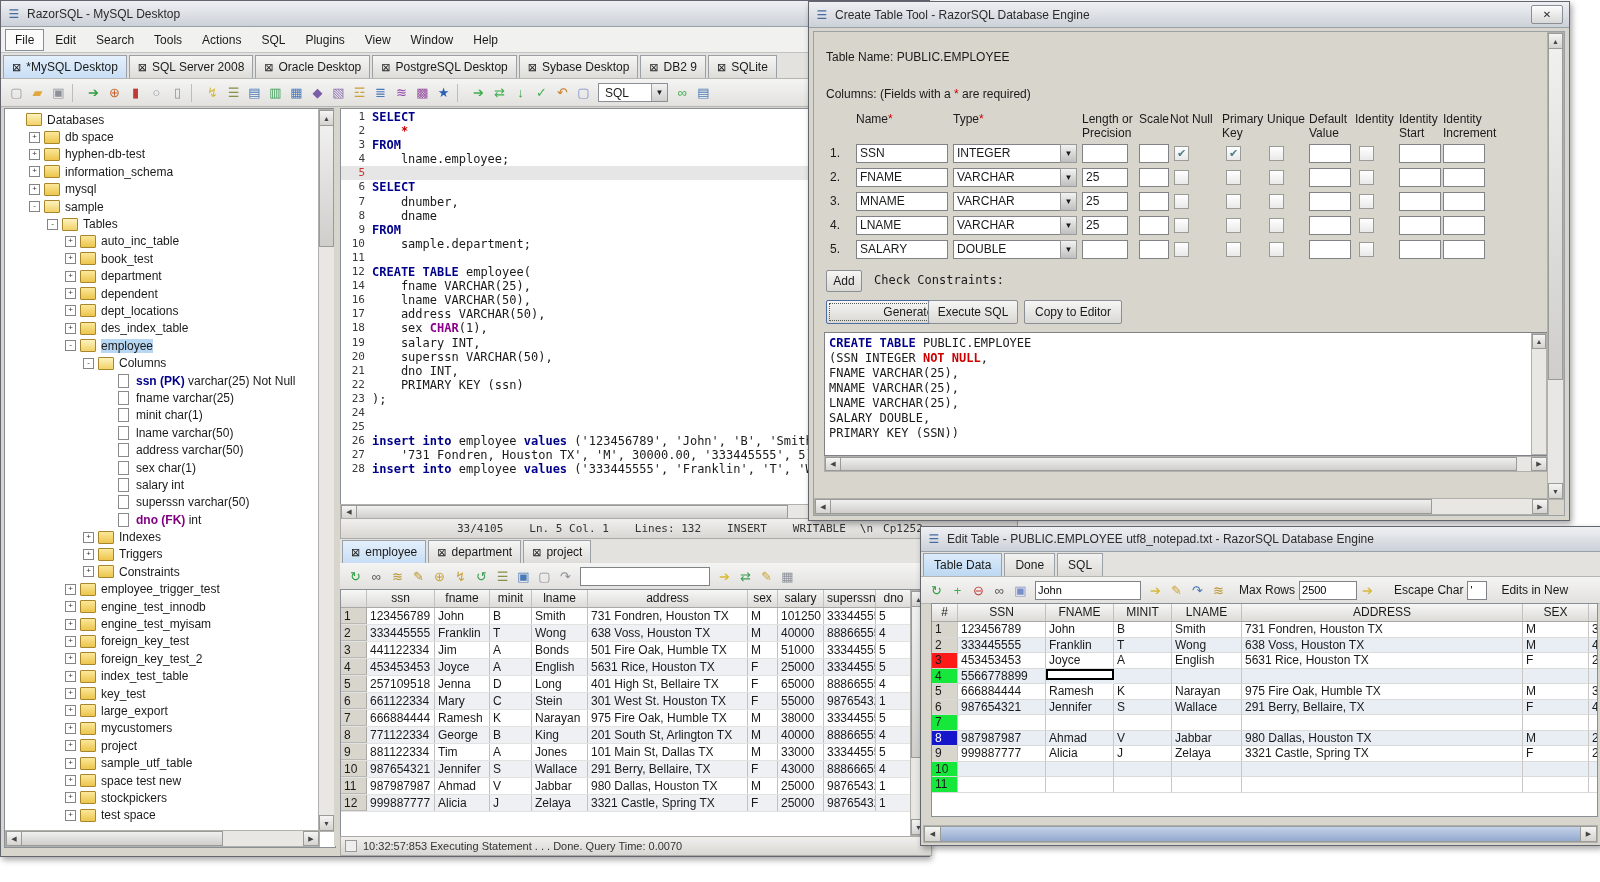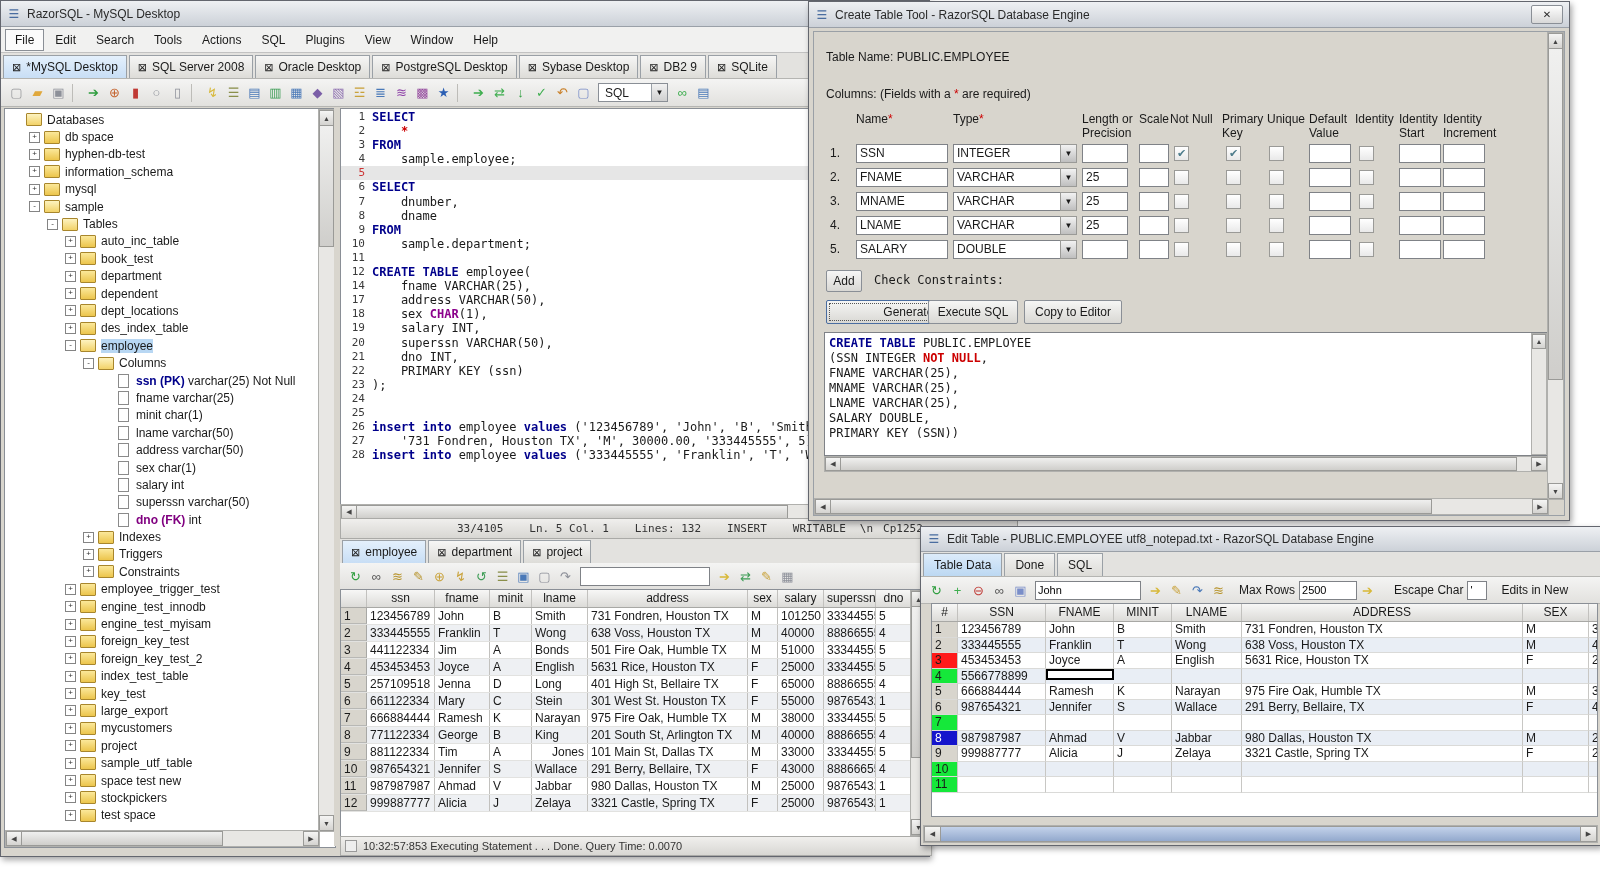--- a/index.html
+++ b/index.html
@@ -390,30 +390,31 @@
       </div>
     </div>
 
     <div style="position:absolute;left:333px;top:107px;width:6px;height:738px;background:#d8d5cd;"></div>
 
     <div class="panel mono" style="left:339px;top:107px;width:586px;height:396px;overflow:hidden;">
       <div id="editor-lines" style="position:absolute;left:0;top:1px;right:0;">
           <div class="ed-line"><span class="ln">1</span><span><span class="kw">SELECT</span></span></div>
           <div class="ed-line"><span class="ln">2</span><span><span>    </span><span class="rd">*</span></span></div>
           <div class="ed-line"><span class="ln">3</span><span><span class="kw">FROM</span></span></div>
-          <div class="ed-line"><span class="ln">4</span><span><span>    sample.employee;</span></span></div>
+          <div class="ed-line"><span class="ln">4</span><span><span>    lname.employee;</span></span></div>
           <div class="ed-line cur"><span class="ln">5</span><span></span></div>
           <div class="ed-line"><span class="ln">6</span><span><span class="kw">SELECT</span></span></div>
           <div class="ed-line"><span class="ln">7</span><span><span>    dnumber,</span></span></div>
           <div class="ed-line"><span class="ln">8</span><span><span>    dname</span></span></div>
           <div class="ed-line"><span class="ln">9</span><span><span class="kw">FROM</span></span></div>
           <div class="ed-line"><span class="ln">10</span><span><span>    sample.department;</span></span></div>
           <div class="ed-line"><span class="ln">11</span><span></span></div>
           <div class="ed-line"><span class="ln">12</span><span><span class="kw">CREATE TABLE</span><span> employee(</span></span></div>
           <div class="ed-line"><span class="ln">14</span><span><span>    fname VARCHAR(25),</span></span></div>
+          <div class="ed-line"><span class="ln">16</span><span><span>    lname VARCHAR(50),</span></span></div>
           <div class="ed-line"><span class="ln">17</span><span><span>    address VARCHAR(50),</span></span></div>
           <div class="ed-line"><span class="ln">18</span><span><span>    sex </span><span class="ty">CHAR</span><span>(1),</span></span></div>
           <div class="ed-line"><span class="ln">19</span><span><span>    salary INT,</span></span></div>
           <div class="ed-line"><span class="ln">20</span><span><span>    superssn VARCHAR(50),</span></span></div>
           <div class="ed-line"><span class="ln">21</span><span><span>    dno INT,</span></span></div>
           <div class="ed-line"><span class="ln">22</span><span><span>    PRIMARY KEY (ssn)</span></span></div>
           <div class="ed-line"><span class="ln">23</span><span><span>);</span></span></div>
           <div class="ed-line"><span class="ln">24</span><span></span></div>
           <div class="ed-line"><span class="ln">25</span><span></span></div>
           <div class="ed-line"><span class="ln">26</span><span><span class="kw">insert into</span><span> employee </span><span class="kw">values</span><span> ('123456789', 'John', 'B', 'Smith',</span></span></div>
@@ -575,21 +576,21 @@
             <div class="gc" style="width: 30px;">M</div>
             <div class="gc" style="width: 46px;">40000</div>
             <div class="gc" style="width: 52px;">888665555</div>
             <div class="gc" style="width: 36px;">4</div>
           </div>
           <div class="grow">
             <div class="gc num-cell" style="width: 26px;">9</div>
             <div class="gc" style="width: 68px;">881122334</div>
             <div class="gc" style="width: 55px;">Tim</div>
             <div class="gc" style="width: 42px;">A</div>
-            <div class="gc" style="width: 56px; text-align: right;">Jones</div>
+            <div class="gc" style="width: 56px;">Jones</div>
             <div class="gc" style="width: 160px;">101 Main St, Dallas TX</div>
             <div class="gc" style="width: 30px;">M</div>
             <div class="gc" style="width: 46px;">33000</div>
             <div class="gc" style="width: 52px;">333445555</div>
             <div class="gc" style="width: 36px;">5</div>
           </div>
           <div class="grow alt">
             <div class="gc num-cell" style="width: 26px;">10</div>
             <div class="gc" style="width: 68px;">987654321</div>
             <div class="gc" style="width: 55px;">Jennifer</div>

